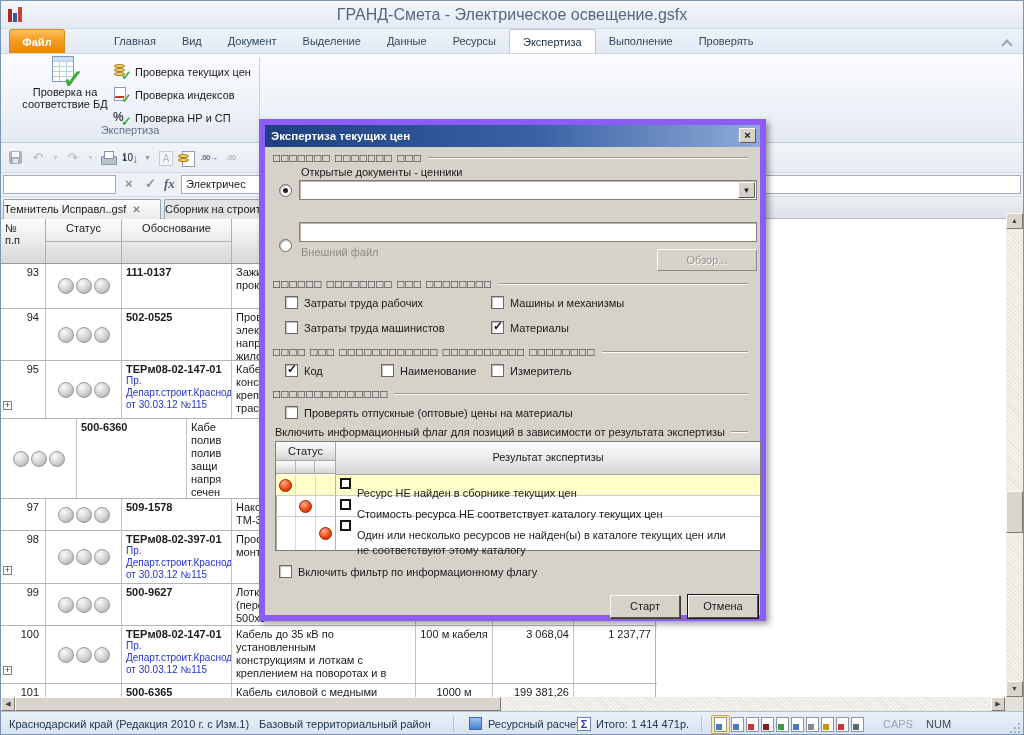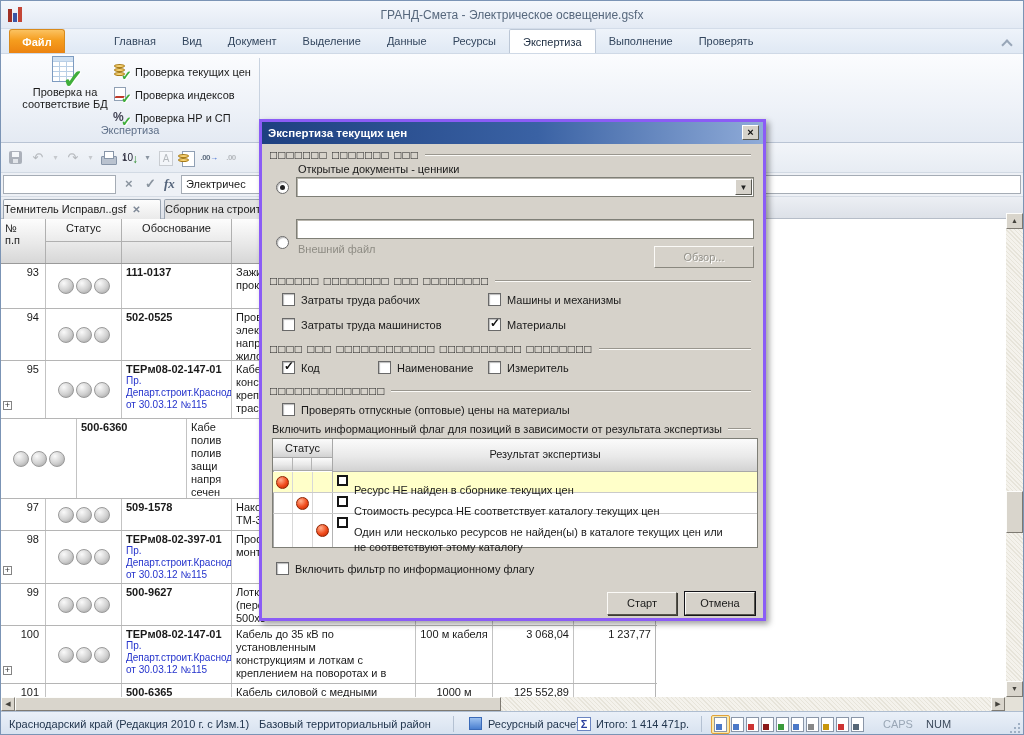--- a/index.html
+++ b/index.html
@@ -4,21 +4,21 @@
 <style>
   html,body{margin:0;padding:0;background:#9aa7b8;}
   *{box-sizing:border-box;}
   #app{position:relative;width:1024px;height:735px;overflow:hidden;background:#fff;
        font-family:"Liberation Sans",sans-serif;font-size:11px;color:#1a1a1a;
        border:1px solid #7b94b5;}
   .abs{position:absolute;}
 
   
   .titlebar{left:0;top:0;width:100%;height:28px;background:linear-gradient(#f4f7fc,#e3eaf4);border-bottom:1px solid #d3dce9;}
-  .apptitle{width:100%;text-align:center;line-height:28px;color:#56677c;font-size:12px;}
+  .apptitle{width:100%;text-align:center;line-height:28px;color:#56677c;font-size:16px;}
   .appicon{left:6px;top:5px;width:18px;height:18px;}
   .appicon .b1{position:absolute;left:1px;bottom:2px;width:4px;height:13px;background:#a03025;}
   .appicon .b2{position:absolute;left:6px;bottom:2px;width:4px;height:9px;background:#3a56a5;}
   .appicon .b3{position:absolute;left:11px;bottom:2px;width:4px;height:15px;background:#c44536;}
   .winbtns{right:8px;top:7px;display:flex;gap:10px;align-items:center;color:#a8b4c4;}
   .wb{width:14px;height:12px;position:relative;cursor:default;}
   .wb-min::after{content:"";position:absolute;left:1px;bottom:1px;width:10px;height:3px;border:1px solid #a8b4c4;background:#e9eef6;}
   .wb-rest::after{content:"";position:absolute;left:1px;top:1px;width:10px;height:9px;border:1px solid #a8b4c4;border-top-width:3px;}
   .wb-close{font-size:14px;font-weight:bold;line-height:10px;color:#a8b4c4;}
 
@@ -117,21 +117,21 @@
   .sic-sel{border:1px solid #e0a23c;background:#fce9a8;border-radius:2px;padding:1px;display:flex;align-items:center;justify-content:center;}
   .grip{position:absolute;right:2px;bottom:2px;width:12px;height:12px;background:
      radial-gradient(circle at 2px 10px,#9fb0c4 1px,transparent 1.5px),
      radial-gradient(circle at 6px 10px,#9fb0c4 1px,transparent 1.5px),
      radial-gradient(circle at 10px 10px,#9fb0c4 1px,transparent 1.5px),
      radial-gradient(circle at 6px 6px,#9fb0c4 1px,transparent 1.5px),
      radial-gradient(circle at 10px 6px,#9fb0c4 1px,transparent 1.5px),
      radial-gradient(circle at 10px 2px,#9fb0c4 1px,transparent 1.5px);}
 
   
-  .dialog{left:258px;top:118px;width:507px;height:502px;background:#d6d2ca;border:3px solid #8b5cf6;
+  .dialog{left:258px;top:118px;width:507px;height:502px;background:#d6d2ca;border:6px solid #8b5cf6;
           box-shadow:3px 3px 6px rgba(0,0,0,.38);z-index:50;}
   .dtitle{left:0;top:0;width:100%;height:22px;background:linear-gradient(90deg,#1e4080,#3a62a4 55%,#8fabd8);
           color:#fff;font-weight:bold;line-height:22px;padding-left:6px;font-size:11.5px;}
   .dclose{right:4px;top:3px;width:17px;height:15px;background:#d6d2ca;border:1px solid;border-color:#fff #5a5a52 #5a5a52 #fff;
           text-align:center;line-height:13px;font-weight:bold;font-size:11px;color:#111;}
   .grp{left:8px;right:12px;display:flex;align-items:center;}
   .grp .line{flex:1;margin-left:6px;height:2px;border-top:1px solid #99968e;border-bottom:1px solid #fbfaf7;}
   .tofu{letter-spacing:1px;font-size:12px;}
   .radio{width:13px;height:13px;border-radius:50%;border:1px solid #696969;background:#fff;box-shadow:inset 1px 1px 1px #bbb;position:relative;}
   .radio.sel::after{content:"";position:absolute;left:3px;top:3px;width:5px;height:5px;border-radius:50%;background:#222;}
@@ -445,21 +445,21 @@
         <div class="grow" style="height: 14px;">
           <div class="gc c-num">101</div>
           <div class="gc c-status"></div>
           <div class="gc c-code">
             <div>500-6365</div>
           </div>
           <div class="gc c-name">
             <div>Кабель силовой с медными жилами с</div>
           </div>
           <div class="gc c-unit">1000 м</div>
-          <div class="gc c-v1">125 552,89</div>
+          <div class="gc c-v1">199 381,26</div>
           <div class="gc c-v2" style="border-right: 1px solid rgb(181, 181, 181);"></div>
         </div>
       </div>
   </div>
 
   <div class="abs vscroll">
     <div class="abs sb-track" style="left:0;top:0;width:17px;height:484px;"></div>
     <div class="abs sb-btn" style="left:0;top:0;width:17px;height:16px;line-height:14px;">▲</div>
     <div class="abs sb-thumb" style="left:0;top:278px;width:17px;height:42px;"></div>
     <div class="abs sb-btn" style="left:0;top:468px;width:17px;height:16px;line-height:14px;">▼</div>

